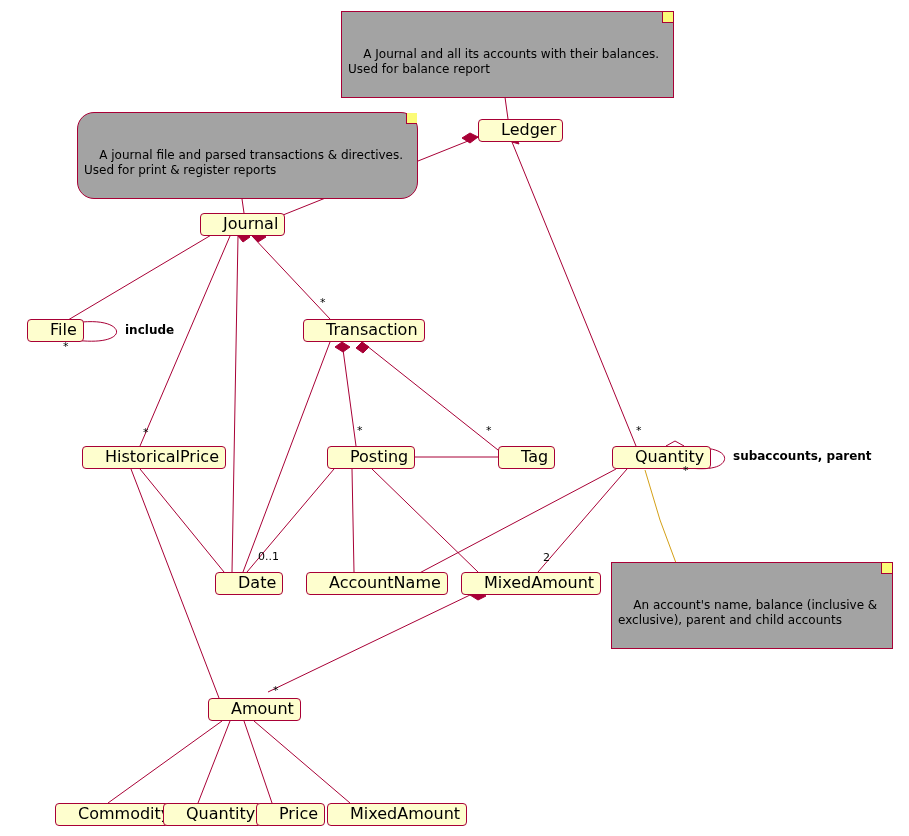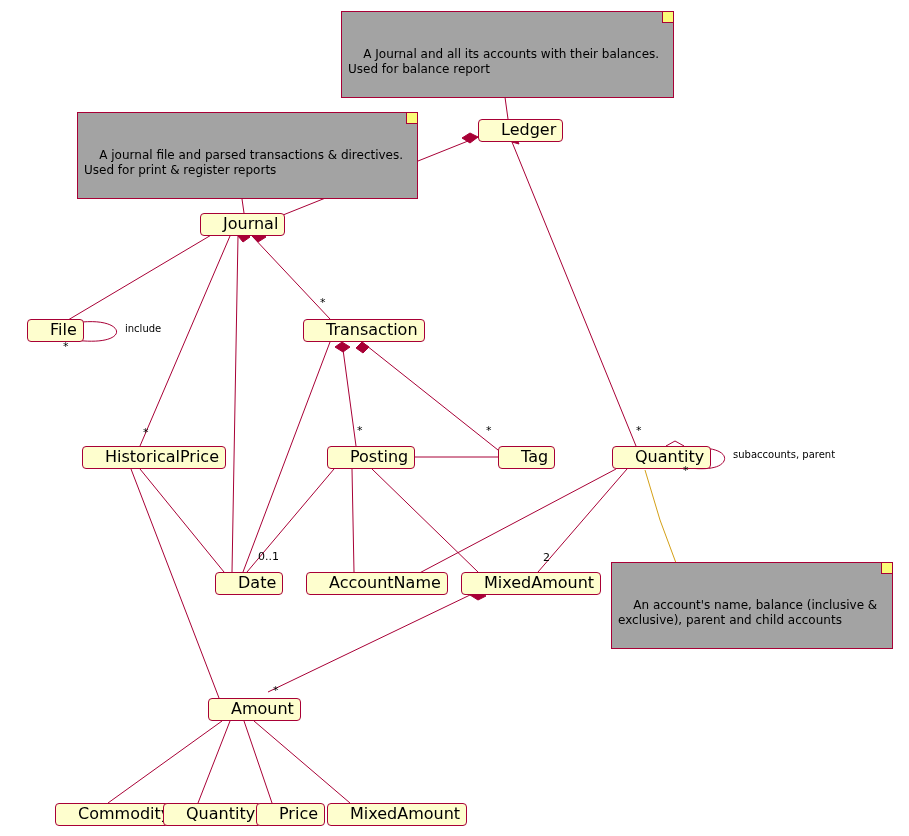--- a/index.html
+++ b/index.html
@@ -52,23 +52,24 @@
     top: 0;
     right: 0;
     width: 10px;
     height: 10px;
     background: #fbfb77;
     border-left: 1px solid #a80036;
     border-bottom: 1px solid #a80036;
   }
   .label {
     position: absolute;
-    font-size: 10px;
+    font-size: 12px;
     color: #000000;
     white-space: nowrap;
+    font-weight: bold;
   }
   .mult {
     position: absolute;
     font-size: 11px;
     color: #000000;
     white-space: nowrap;
   }
 </style>
 </head>
 <body>
@@ -189,21 +190,21 @@
   </div>
   <div class="node" style="left:327px;top:803px;">
     <span>MixedAmount</span>
   </div>
 
   <div class="note" style="left:341px;top:11px;width:333px;">
     <span class="fold"></span>
     <span>A Journal and all its accounts with their balances.
 Used for balance report</span>
   </div>
-  <div class="note" style="left:77px;top:112px;width:341px;">
+  <div class="note" style="left:77px;top:112px;width:341px;border-radius:17px;">
     <span class="fold"></span>
     <span>A journal file and parsed transactions &amp; directives.
 Used for print &amp; register reports</span>
   </div>
   <div class="note" style="left:611px;top:562px;width:282px;">
     <span class="fold"></span>
     <span>An account's name, balance (inclusive &amp;
 exclusive), parent and child accounts</span>
   </div>
 

